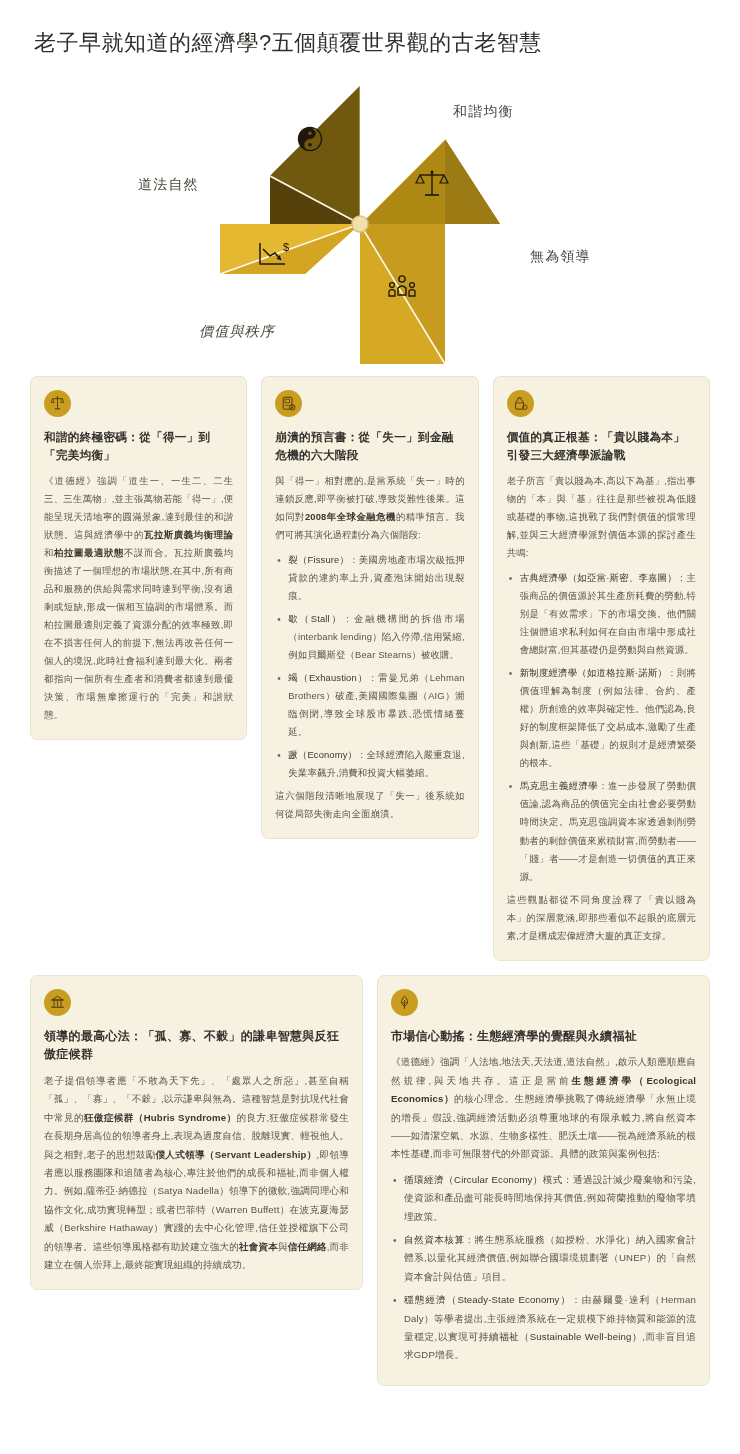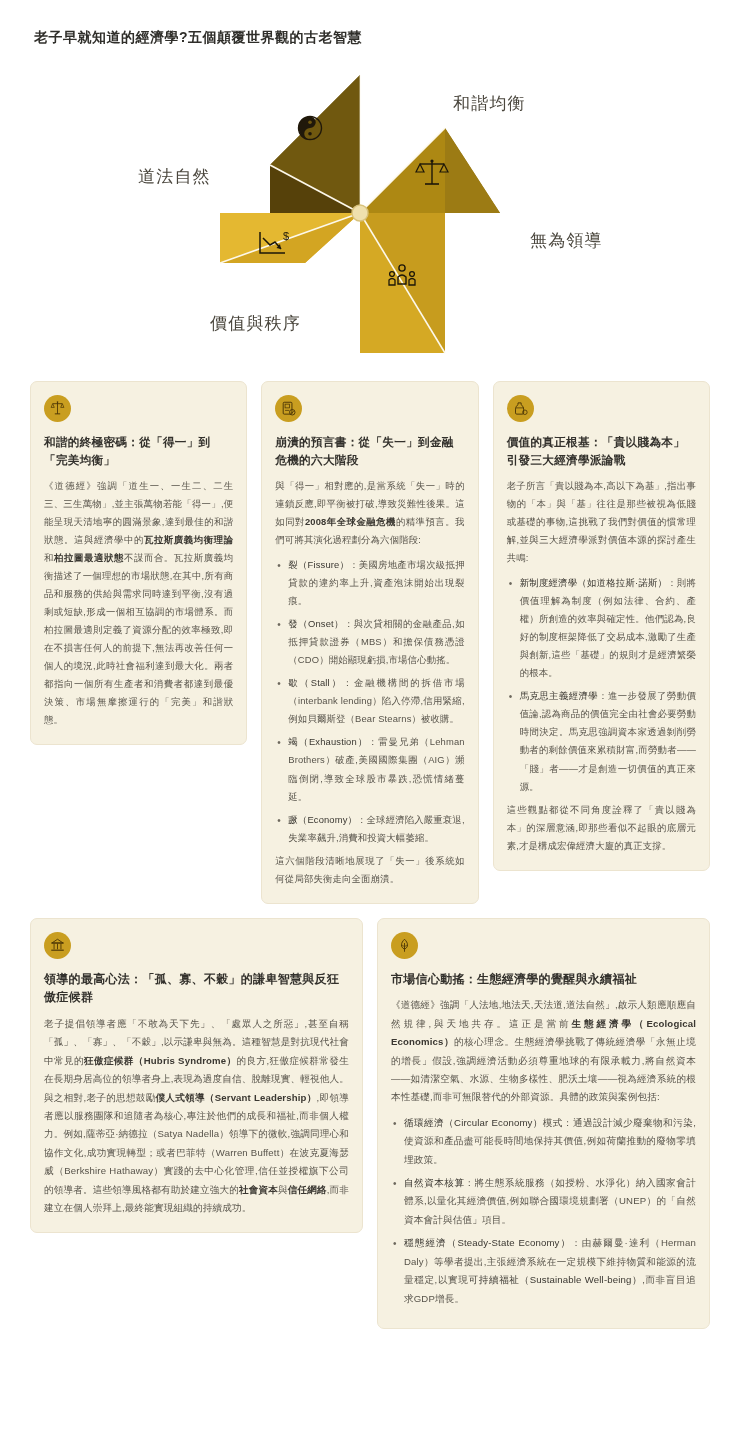--- a/index.html
+++ b/index.html
@@ -8,23 +8,23 @@
     background: #ffffff;
     font-family: "Liberation Sans", "DejaVu Sans", sans-serif;
     color: #3b3a35;
   }
   body { padding: 0 0 0 0; }
 
   .page { width: 740px; padding: 0 30px 0 30px; }
 
   
   .page-title {
-    font-size: 14px;
+    font-size: 22px;
     line-height: 1.35;
-    font-weight: 700;
+    font-weight: 400;
     color: #2f2e2a;
     letter-spacing: .5px;
     padding: 28px 4px 0 4px;
   }
   .intro {
     font-size: 10.3px;
     line-height: 1.95;
     color: #5a564d;
     padding: 20px 6px 0 6px;
     text-align: justify;
@@ -33,35 +33,35 @@
 
   
   .diagram {
     position: relative;
     height: 300px;
     margin-top: 18px;
   }
   .diagram svg { position: absolute; left: 50%; top: 0; transform: translateX(-50%); }
   .dlabel {
     position: absolute;
-    font-size: 17px;
+    font-size: 14px;
     color: #4a463d;
     letter-spacing: 1.2px;
     white-space: nowrap;
   }
   .dlabel.harmony { left: 423px; top: 27px; }
   .dlabel.nature  { left: 108px; top: 100px; }
-  .dlabel.leader  { left: 500px; top: 164px; }
-  .dlabel.value   { left: 180px; top: 247px; }
+  .dlabel.leader  { left: 500px; top: 172px; }
+  .dlabel.value   { left: 169px; top: 247px; font-style: italic; }
 
   
   .grid3 {
     display: flex;
     gap: 14px;
-    margin-top: 16px;
+    margin-top: 0;
     align-items: flex-start;
   }
   .grid2 {
     display: flex;
     gap: 14px;
     margin-top: 14px;
     align-items: flex-start;
   }
   .card {
     background: #f6f1e1;
@@ -237,39 +237,39 @@
           <rect x="-5.5" y="-7" width="7" height="6" fill="none" stroke="#4a3405" stroke-width="1.2"></rect>
           <line x1="-5.5" y1="3" x2="1" y2="3" stroke="#4a3405" stroke-width="1.2"></line>
           <circle cx="6" cy="6" r="4.4" fill="none" stroke="#4a3405" stroke-width="1.5"></circle>
           <polyline points="3.8,6 5.4,7.6 8.3,4.3" fill="none" stroke="#4a3405" stroke-width="1.3"></polyline>
         </svg>
       </div>
       <div class="card-title">崩潰的預言書：從「失一」到金融危機的六大階段</div>
       <div class="card-text">與「得一」相對應的,是當系統「失一」時的連鎖反應,即平衡被打破,導致災難性後果。這如同對<b>2008年全球金融危機</b>的精準預言。我們可將其演化過程劃分為六個階段:</div>
       <ul class="bullets">
           <li><b>裂（Fissure）</b>：美國房地產市場次級抵押貸款的違約率上升,資產泡沫開始出現裂痕。</li>
-          <li><b>發（Onset）</b>：與次貸相關的金融產品,如抵押貸款證券（MBS）和擔保債務憑證（CDO）開始顯現虧損,市場信心動搖。</li>
           <li><b>歇（Stall）</b>：金融機構間的拆借市場（interbank lending）陷入停滯,信用緊縮,例如貝爾斯登（Bear Stearns）被收購。</li>
           <li><b>竭（Exhaustion）</b>：雷曼兄弟（Lehman Brothers）破產,美國國際集團（AIG）瀕臨倒閉,導致全球股市暴跌,恐慌情緒蔓延。</li>
           <li><b>蹶（Economy）</b>：全球經濟陷入嚴重衰退,失業率飆升,消費和投資大幅萎縮。</li>
         </ul>
       <div class="card-text">這六個階段清晰地展現了「失一」後系統如何從局部失衡走向全面崩潰。</div>
     </div>
 
     <div class="card">
       <div class="card-icon">
         <svg width="15" height="15" viewBox="-12 -12 24 24">
           <path d="M-4,-9 h5 v3 q4,2 4,7 v6 q0,2 -2,2 h-9 q-2,0 -2,-2 v-6 q0,-5 4,-7 Z" fill="none" stroke="#4a3405" stroke-width="1.5"></path>
           <line x1="-7" y1="-1" x2="5" y2="-1" stroke="#4a3405" stroke-width="1.2"></line>
           <circle cx="7" cy="6" r="3.6" fill="none" stroke="#4a3405" stroke-width="1.3"></circle>
         </svg>
       </div>
       <div class="card-title">價值的真正根基：「貴以賤為本」引發三大經濟學派論戰</div>
       <div class="card-text">老子所言「貴以賤為本,高以下為基」,指出事物的「本」與「基」往往是那些被視為低賤或基礎的事物,這挑戰了我們對價值的慣常理解,並與三大經濟學派對價值本源的探討產生共鳴:</div>
       <ul class="bullets">
+          <li><b>古典經濟學（如亞當·斯密、李嘉圖）</b>：主張商品的價值源於其生產所耗費的勞動,特別是「有效需求」下的市場交換。他們關注個體追求私利如何在自由市場中形成社會總財富,但其基礎仍是勞動與自然資源。</li>
           <li><b>新制度經濟學（如道格拉斯·諾斯）</b>：則將價值理解為制度（例如法律、合約、產權）所創造的效率與確定性。他們認為,良好的制度框架降低了交易成本,激勵了生產與創新,這些「基礎」的規則才是經濟繁榮的根本。</li>
           <li><b>馬克思主義經濟學</b>：進一步發展了勞動價值論,認為商品的價值完全由社會必要勞動時間決定。馬克思強調資本家透過剝削勞動者的剩餘價值來累積財富,而勞動者——「賤」者——才是創造一切價值的真正來源。</li>
         </ul>
       <div class="card-text">這些觀點都從不同角度詮釋了「貴以賤為本」的深層意涵,即那些看似不起眼的底層元素,才是構成宏偉經濟大廈的真正支撐。</div>
     </div>
 
   </div>
 
   <div class="grid2">
 

